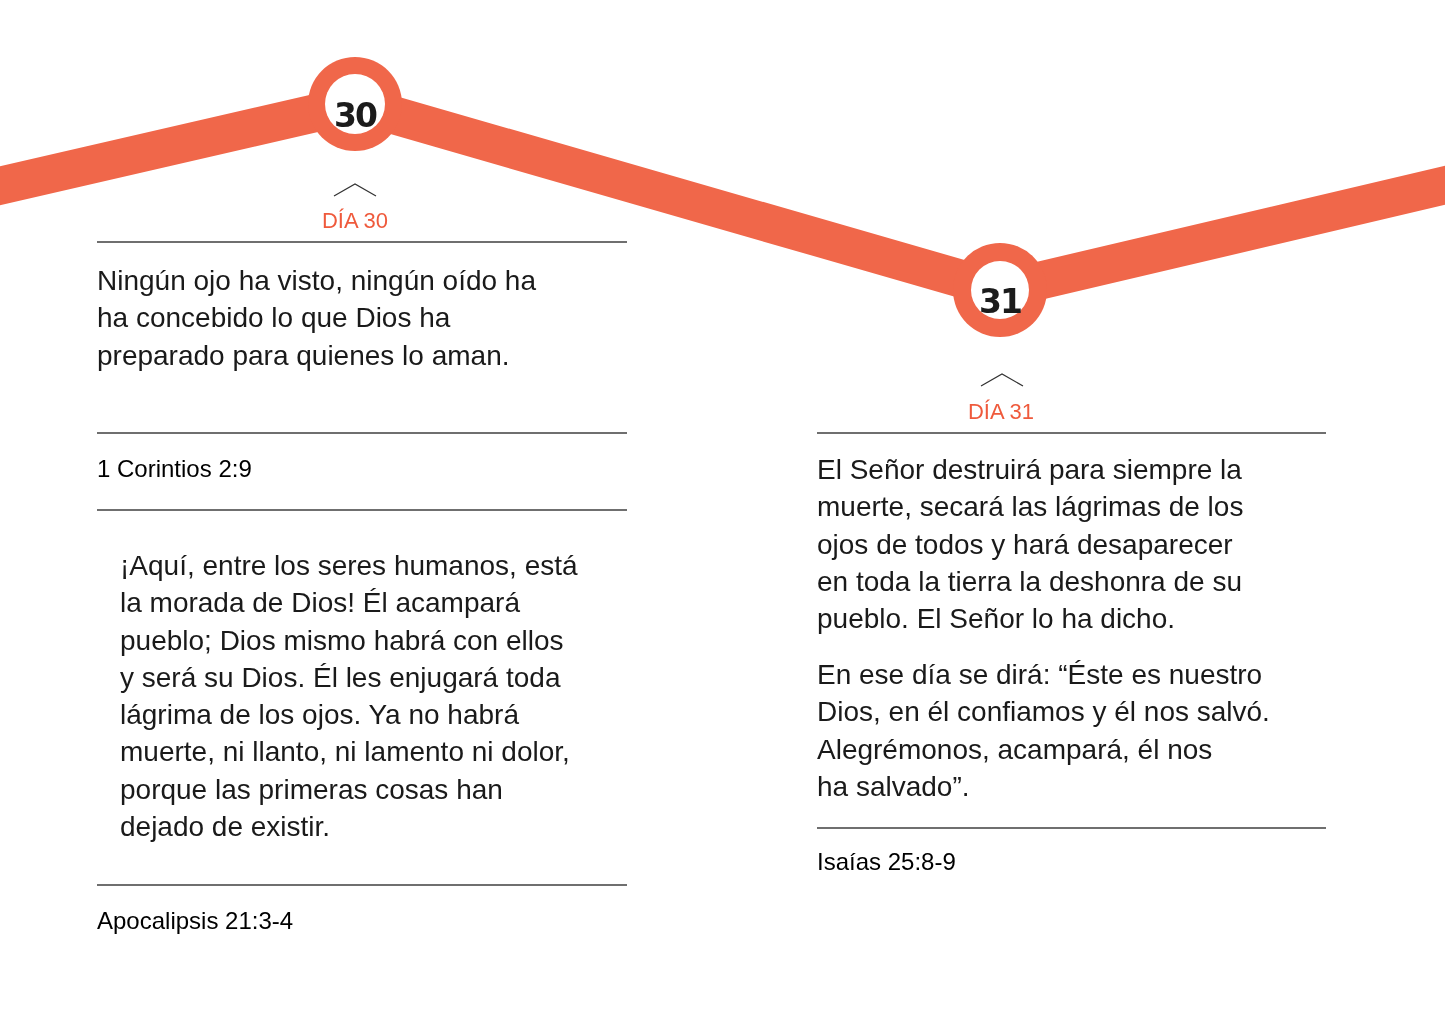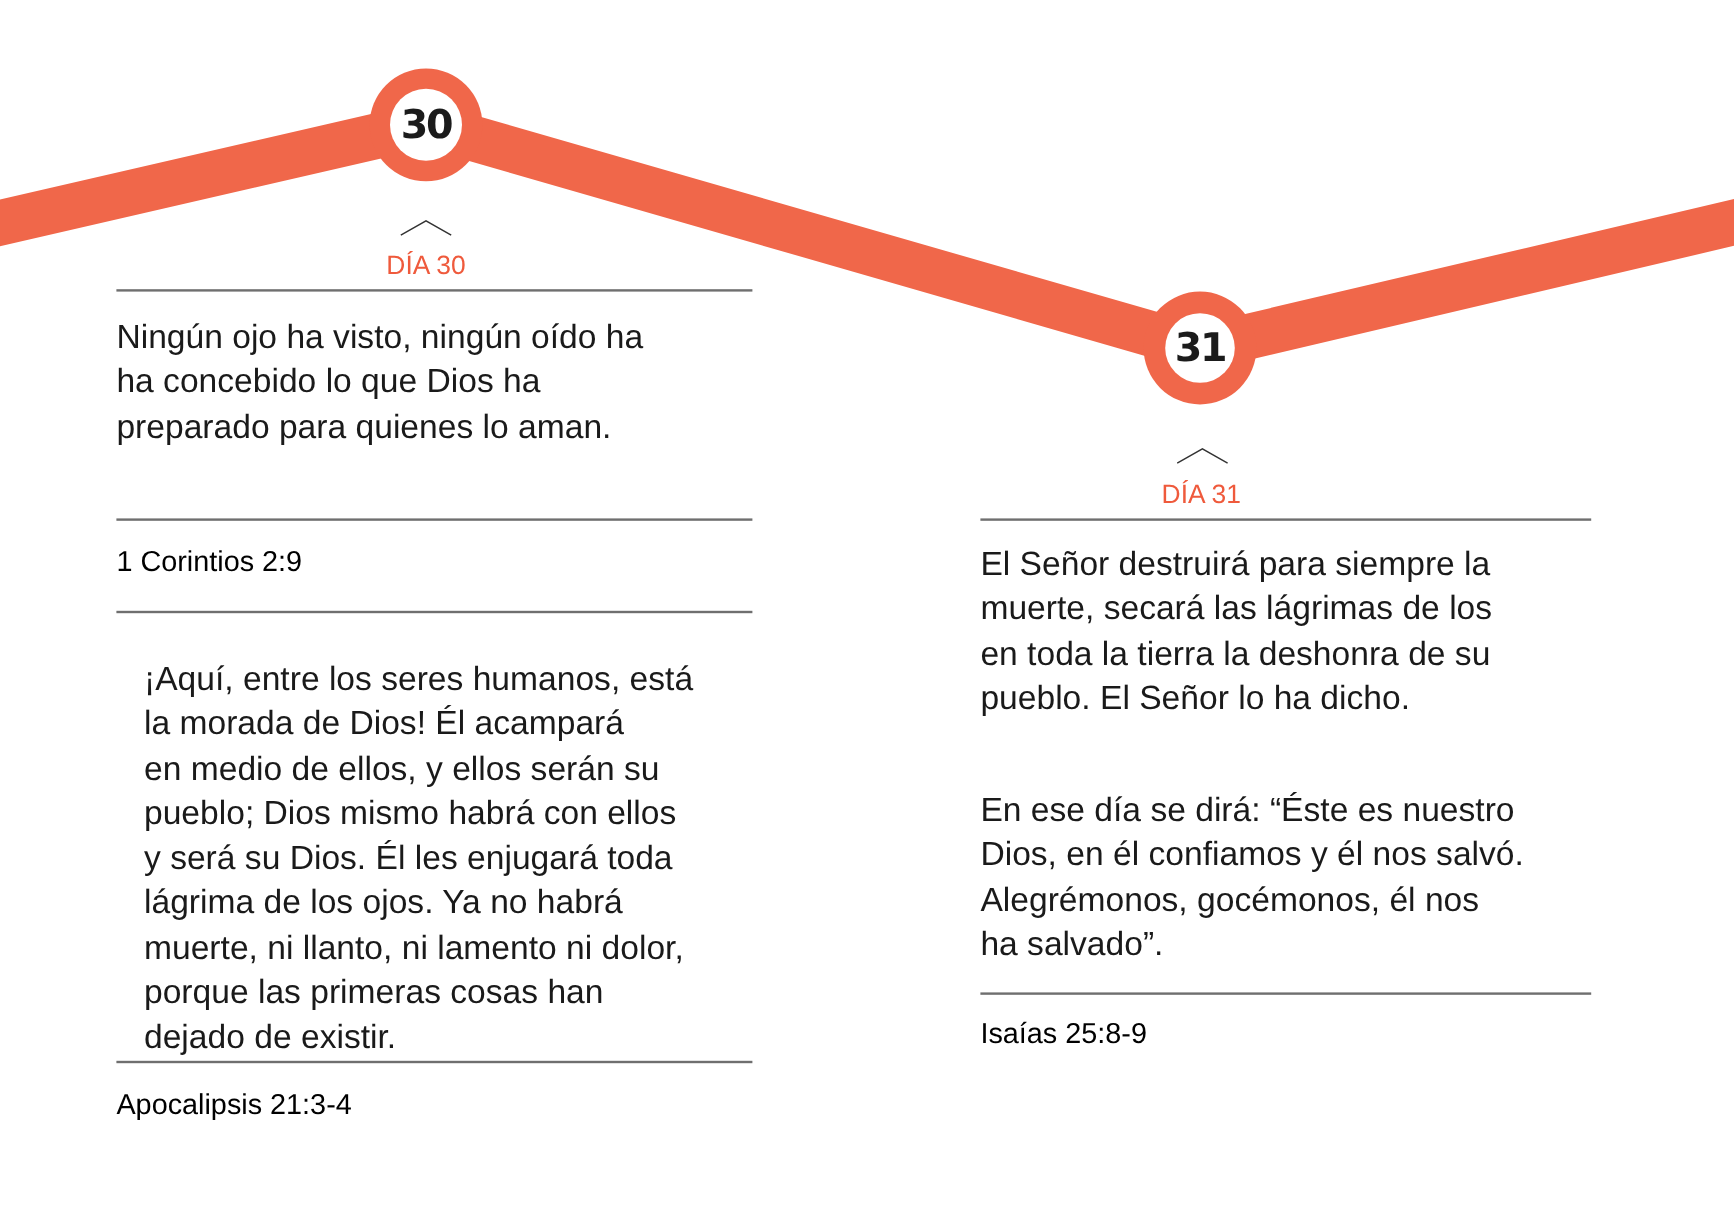--- a/index.html
+++ b/index.html
@@ -1,21 +1,21 @@
 <!DOCTYPE html>
 <html><head>
   <meta charset="utf-8">
   <style>
     html, body { margin: 0; padding: 0; background: #ffffff; }
     body { width: 1445px; height: 1025px; position: relative; overflow: hidden;
            font-family: "DejaVu Sans", sans-serif; color: #1a1a1a; }
     .track { position: absolute; left: 0; top: 0; width: 1445px; height: 400px; }
     .badge-num { position: absolute; width: 60px; height: 40px; text-align: center;
                  font-family: "DejaVu Sans", sans-serif; font-weight: bold; font-size: 33px;
-                 letter-spacing: -2px; color: #1b1b1b; line-height: 40px; }
+                 letter-spacing: -2px; color: #1b1b1b; line-height: 40px; margin-top: 12px; }
     .chev { position: absolute; width: 44px; height: 14px; }
     .day-label { position: absolute; width: 120px; text-align: center; color: #ef5a3c;
                  font-family: "Liberation Sans", sans-serif; font-size: 22px; line-height: 26px; }
     .rule { position: absolute; height: 0; border-top: 2px solid #6f6f6f; }
     .verse { position: absolute; font-family: "Liberation Sans", sans-serif; font-size: 28px;
              line-height: 37.3px; color: #1a1a1a; margin: 0; }
     .ref { position: absolute; font-family: "Liberation Sans", sans-serif; font-size: 24px;
            color: #000000; line-height: 24px; }
   </style>
 </head>
@@ -43,43 +43,43 @@
   <div>ha concebido lo que Dios ha</div>
   <div>preparado para quienes lo aman.</div>
 </div>
 <div class="rule" style="left:97px; top:432px; width:530px;"></div>
 <div class="ref" style="left:97px; top:457px;">1 Corintios 2:9</div>
 <div class="rule" style="left:97px; top:509px; width:530px;"></div>
 
 <div class="verse" style="left:97px; top:547px; width:540px;margin-left:23px;">
   <div>¡Aquí, entre los seres humanos, está</div>
   <div>la morada de Dios! Él acampará</div>
-  <div>en medio de ellos, y ellos serán su</div>
   <div>pueblo; Dios mismo habrá con ellos</div>
   <div>y será su Dios. Él les enjugará toda</div>
   <div>lágrima de los ojos. Ya no habrá</div>
   <div>muerte, ni llanto, ni lamento ni dolor,</div>
   <div>porque las primeras cosas han</div>
   <div>dejado de existir.</div>
 </div>
 <div class="rule" style="left:97px; top:884px; width:530px;"></div>
 <div class="ref" style="left:97px; top:909px;">Apocalipsis 21:3-4</div>
 
 <svg class="chev" style="left:980px; top:373px;" viewBox="0 0 44 14">
   <polyline points="1,13 22,1 43,13" fill="none" stroke="#333" stroke-width="1.2"></polyline>
 </svg>
 <div class="day-label" style="left:941px; top:399px;">DÍA 31</div>
 <div class="rule" style="left:817px; top:432px; width:509px;"></div>
 
 <div class="verse" style="left:817px; top:451px; width:530px;">
   <div>El Señor destruirá para siempre la</div>
   <div>muerte, secará las lágrimas de los</div>
+  <div>ojos de todos y hará desaparecer</div>
   <div>en toda la tierra la deshonra de su</div>
   <div>pueblo. El Señor lo ha dicho.</div>
 </div>
 <div class="verse" style="left:817px; top:656px; width:530px;">
   <div>En ese día se dirá: “Éste es nuestro</div>
   <div>Dios, en él confiamos y él nos salvó.</div>
-  <div>Alegrémonos, gocémonos, él nos</div>
+  <div>Alegrémonos, acampará, él nos</div>
   <div>ha salvado”.</div>
 </div>
 <div class="rule" style="left:817px; top:827px; width:509px;"></div>
 <div class="ref" style="left:817px; top:850px;">Isaías 25:8-9</div>
 
 </body></html>

